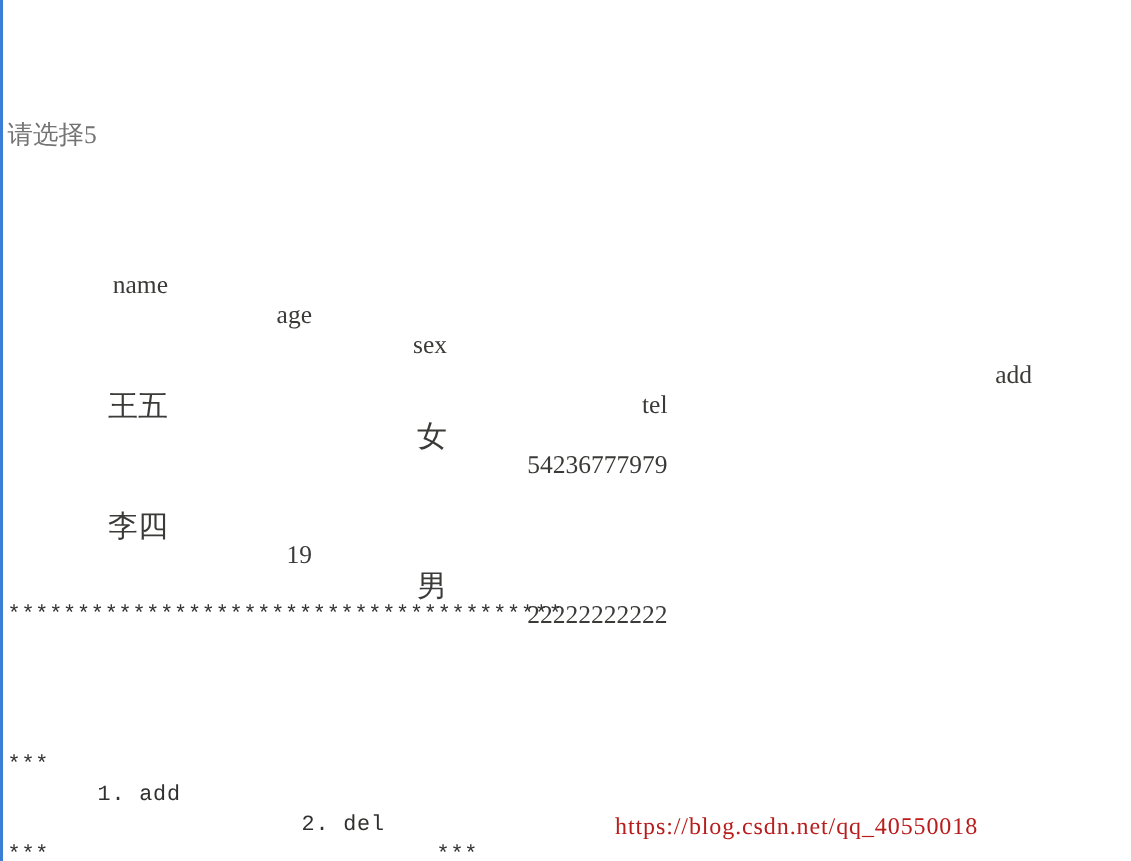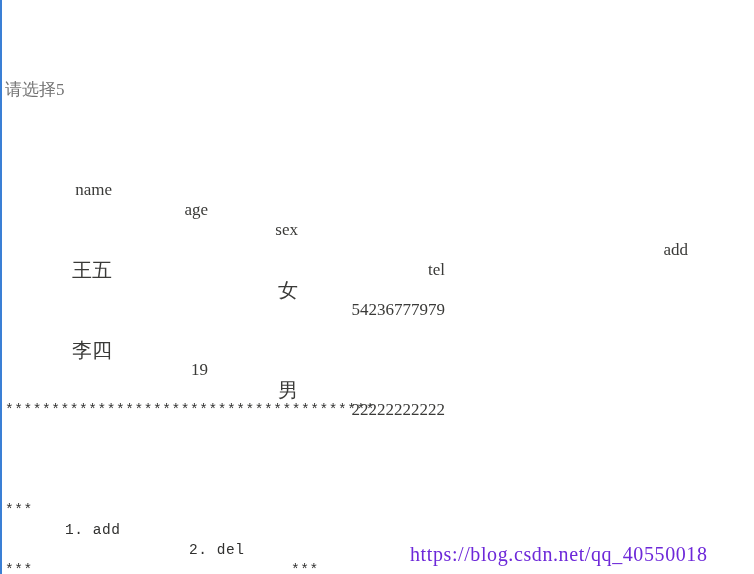--- a/index.html
+++ b/index.html
@@ -75,42 +75,42 @@
     height: 20px;
     line-height: 20px;
     position: relative;
     font-family: "Liberation Mono", "DejaVu Sans Mono", monospace;
     font-size: 14.5px;
     letter-spacing: 0.55px;
     color: #30302f;
   }
   .menuline .stars-l { position: absolute; left: 0px; }
   .menuline .opt-l   { position: absolute; left: 60px; }
-  .menuline .opt-r   { position: absolute; left: 184px; font-family: Liberation Mono, monospace; }
+  .menuline .opt-r   { position: absolute; left: 196px; font-family: Liberation Mono, monospace; }
   .menuline .stars-r { position: absolute; left: 286px; }
 
   .starbar {
     display: block;
     height: 20px;
     line-height: 20px;
     font-family: "Liberation Mono", "DejaVu Sans Mono", monospace;
     font-size: 14.5px;
     letter-spacing: 0.55px;
     color: #30302f;
     white-space: pre;
   }
 
   #watermark {
     position: absolute;
     left: 408px;
     top: 543px;
     font-family: "Liberation Serif", "DejaVu Serif", serif;
-    font-size: 20px;
+    font-size: 16px;
     letter-spacing: 0.6px;
-    color: #6d28d9;
+    color: #b91c1c;
     white-space: pre;
     user-select: none;
   }
 </style>
 </head>
 <body>
 
 <div id="console">
   <div class="term">
 

